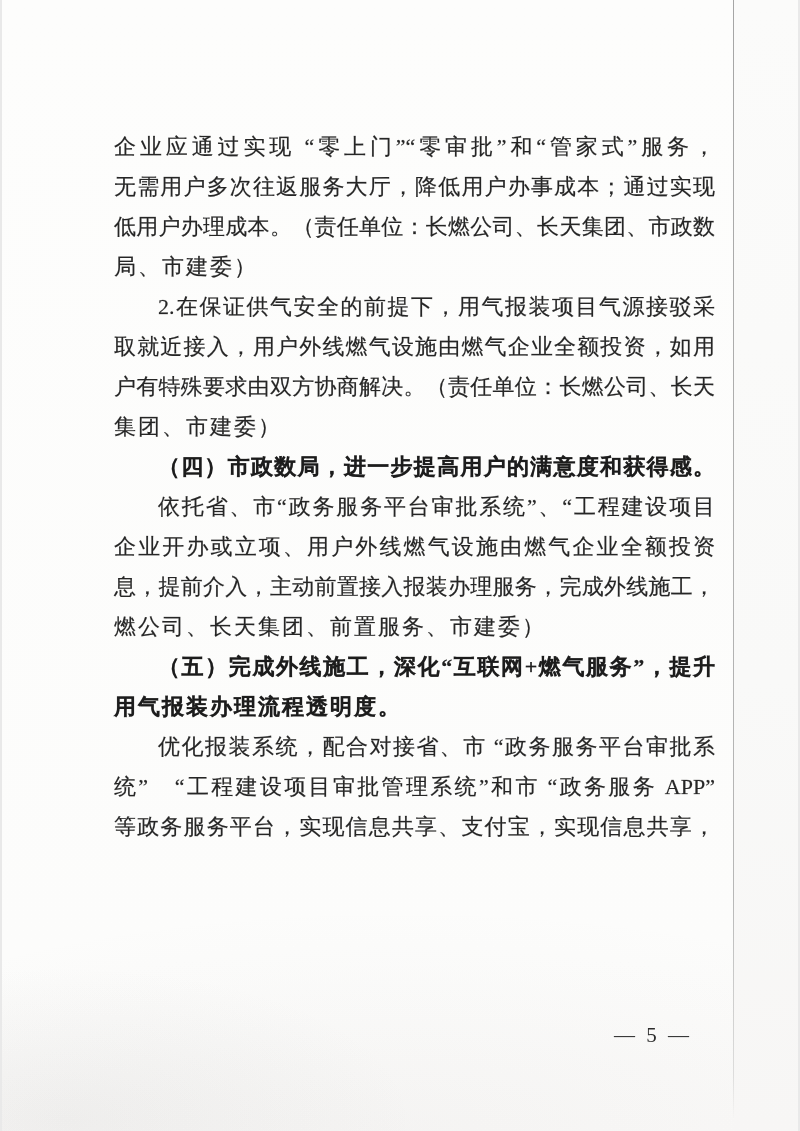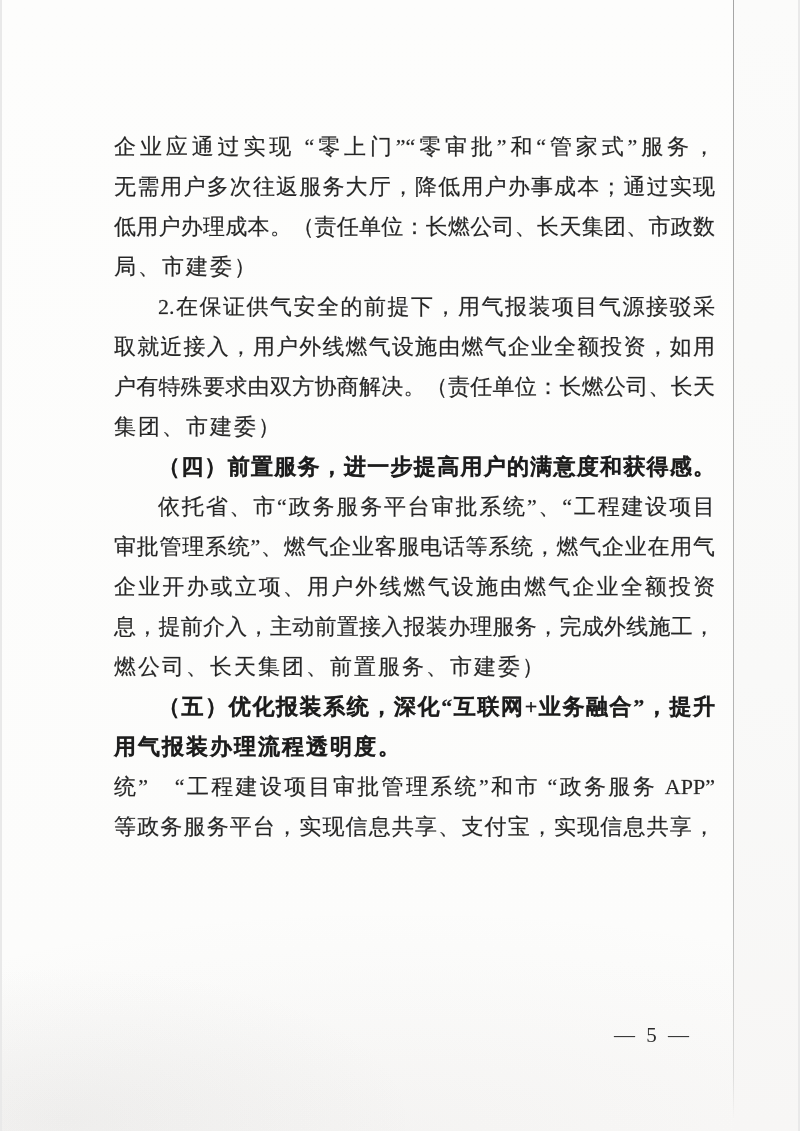--- a/index.html
+++ b/index.html
@@ -92,27 +92,27 @@
 
   <div class="text-block">
     <div class="line">企业应通过实现 “零上门”“零审批”和“管家式”服务，</div>
     <div class="line">无需用户多次往返服务大厅，降低用户办事成本；通过实现</div>
     <div class="line">低用户办理成本。（责任单位：长燃公司、长天集团、市政数</div>
     <div class="line plain">局、市建委）</div>
     <div class="line indent">2.在保证供气安全的前提下，用气报装项目气源接驳采</div>
     <div class="line">取就近接入，用户外线燃气设施由燃气企业全额投资，如用</div>
     <div class="line">户有特殊要求由双方协商解决。（责任单位：长燃公司、长天</div>
     <div class="line plain">集团、市建委）</div>
-    <div class="line indent bold">（四）前置服务，进一步提高用户的满意度和获得感。</div>
+    <div class="line indent bold">（四）市政数局，进一步提高用户的满意度和获得感。</div>
     <div class="line indent">依托省、市“政务服务平台审批系统”、“工程建设项目</div>
-    <div class="line">审批管理系统”、燃气企业客服电话等系统，燃气企业在用气</div>
     <div class="line">企业开办或立项、用户外线燃气设施由燃气企业全额投资</div>
     <div class="line">息，提前介入，主动前置接入报装办理服务，完成外线施工，</div>
     <div class="line plain">燃公司、长天集团、前置服务、市建委）</div>
-    <div class="line indent bold">（五）优化报装系统，深化“互联网+业务融合”，提升</div>
+    <div class="line indent bold">（五）完成外线施工，深化“互联网+燃气服务”，提升</div>
     <div class="line plain bold">用气报装办理流程透明度。</div>
+    <div class="line indent">优化报装系统，配合对接省、市 “政务服务平台审批系</div>
     <div class="line">统”　“工程建设项目审批管理系统”和市 “政务服务 APP”</div>
     <div class="line">等政务服务平台，实现信息共享、支付宝，实现信息共享，</div>
   </div>
 
   <div class="page-footer">— 5 —</div>
 
 </div>
 
 </body></html>

